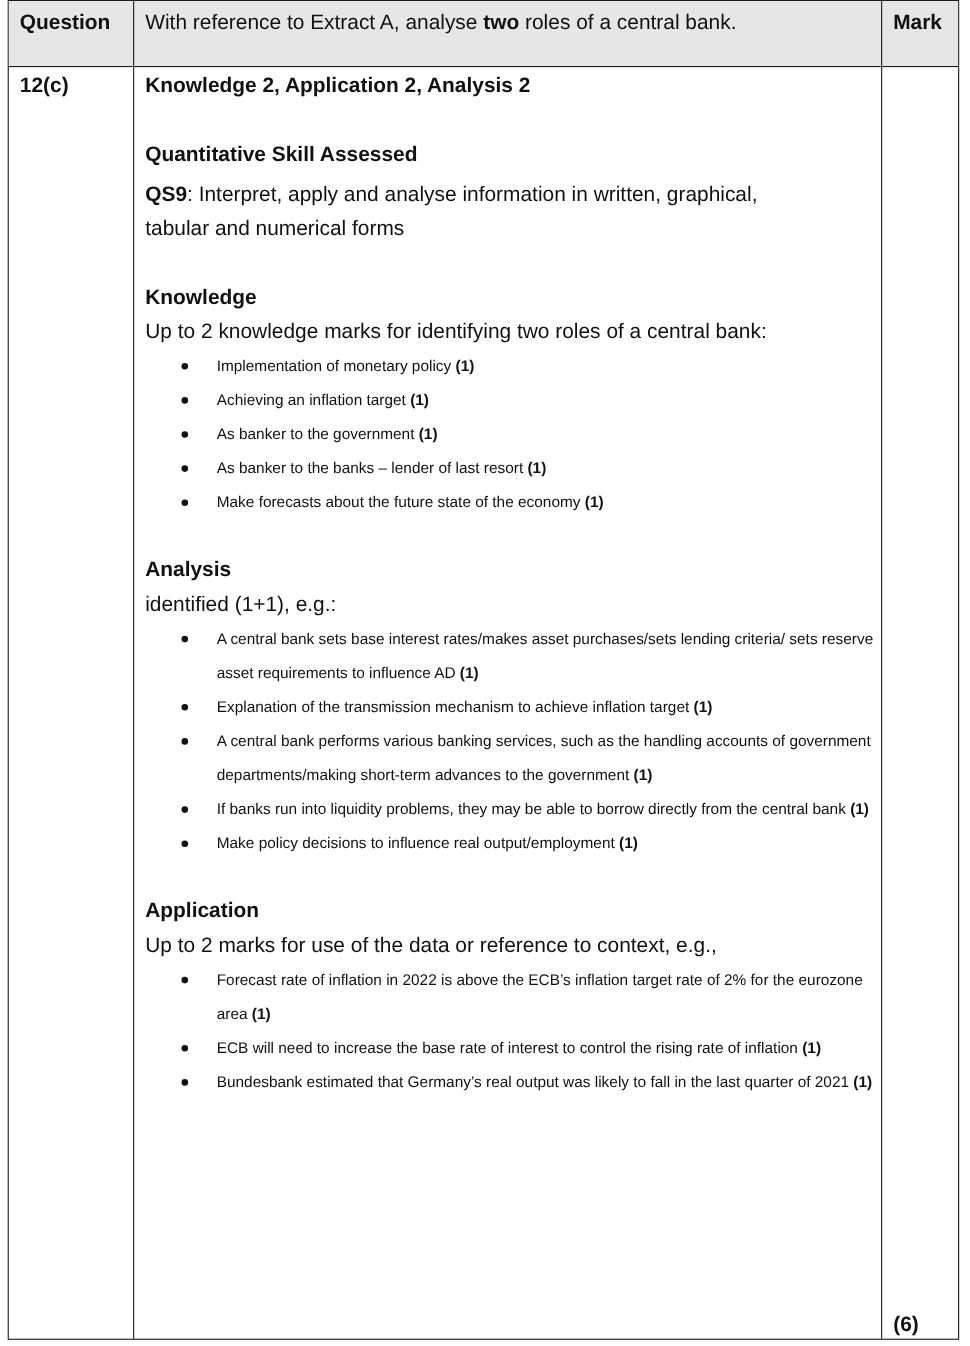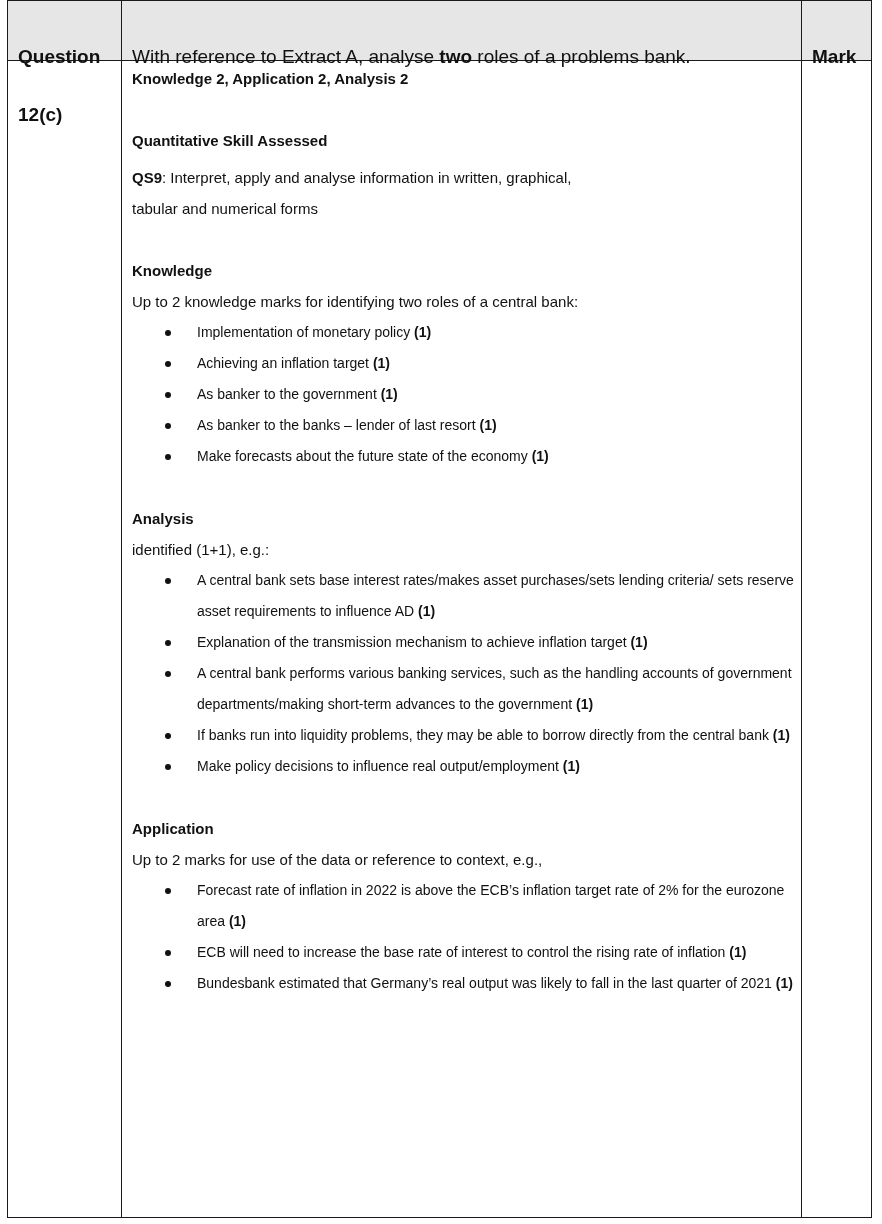--- a/index.html
+++ b/index.html
@@ -3,42 +3,42 @@
 <meta charset="utf-8">
 <style>
   html, body { margin: 0; padding: 0; background: #ffffff; }
   body { width: 882px; height: 1224px; position: relative; overflow: hidden;
          font-family: "Liberation Sans", "DejaVu Sans", sans-serif; color: #111; }
   .table { position: absolute; left: 7px; top: 0px; width: 865px; height: 1218px;
            border: 1.5px solid #1a1a1a; box-sizing: border-box; }
   .vline { position: absolute; top: 0; bottom: 0; width: 0; border-left: 1.5px solid #1a1a1a; }
   .hline { position: absolute; left: 0; right: 0; height: 0; border-top: 1.5px solid #1a1a1a; }
   .header-bg { position: absolute; left: 0; right: 0; top: 0; height: 59px; background: #e6e6e6; }
-  .cell-text { position: absolute; font-size: 19px; line-height: 31px; white-space: nowrap; margin-top: 36px; }
+  .cell-text { position: absolute; font-size: 19px; line-height: 31px; white-space: nowrap; }
   .b { font-weight: bold; }
   .body-col { position: absolute; left: 124px; top: 62px; width: 660px; }
-  .line { font-size: 15px; line-height: 31px; height: 31px; white-space: nowrap; }
+  .line { font-size: 19px; line-height: 31px; height: 31px; white-space: nowrap; }
   .gap { height: 31px; }
   .gap-sm { height: 6px; }
   .heading { font-weight: bold; }
   ul.bullets { list-style: none; margin: 0; padding: 0; }
   ul.bullets li { position: relative; padding-left: 65px; font-size: 14px; line-height: 31px; white-space: normal; width: 600px; }
   ul.bullets li .dot { position: absolute; left: 33px; top: 13px; width: 6px; height: 6px; border-radius: 50%; background: #111; }
 </style>
 </head>
 <body>
 
 <div class="table">
   <div class="header-bg"></div>
   <div class="hline" style="top:59px;"></div>
   <div class="vline" style="left:113px;"></div>
   <div class="vline" style="left:793px;"></div>
 
   <div class="cell-text b" style="left:10px; top:4px;">Question</div>
-  <div class="cell-text" style="left:124px; top:4px;"><span>With reference to Extract A, analyse </span><span class="b">two</span><span> roles of a problems bank.</span></div>
+  <div class="cell-text" style="left:124px; top:4px;"><span>With reference to Extract A, analyse </span><span class="b">two</span><span> roles of a central bank.</span></div>
   <div class="cell-text b" style="left:804px; top:4px;">Mark</div>
 
   <div class="cell-text b" style="left:10px; top:62px;">12(c)</div>
 
   <div class="cell-text b" style="left:804px; top:1188px;">(6)</div>
 
   <div class="body-col">
     <div class="line heading">Knowledge 2, Application 2, Analysis 2</div>
     <div class="gap"></div>
 

